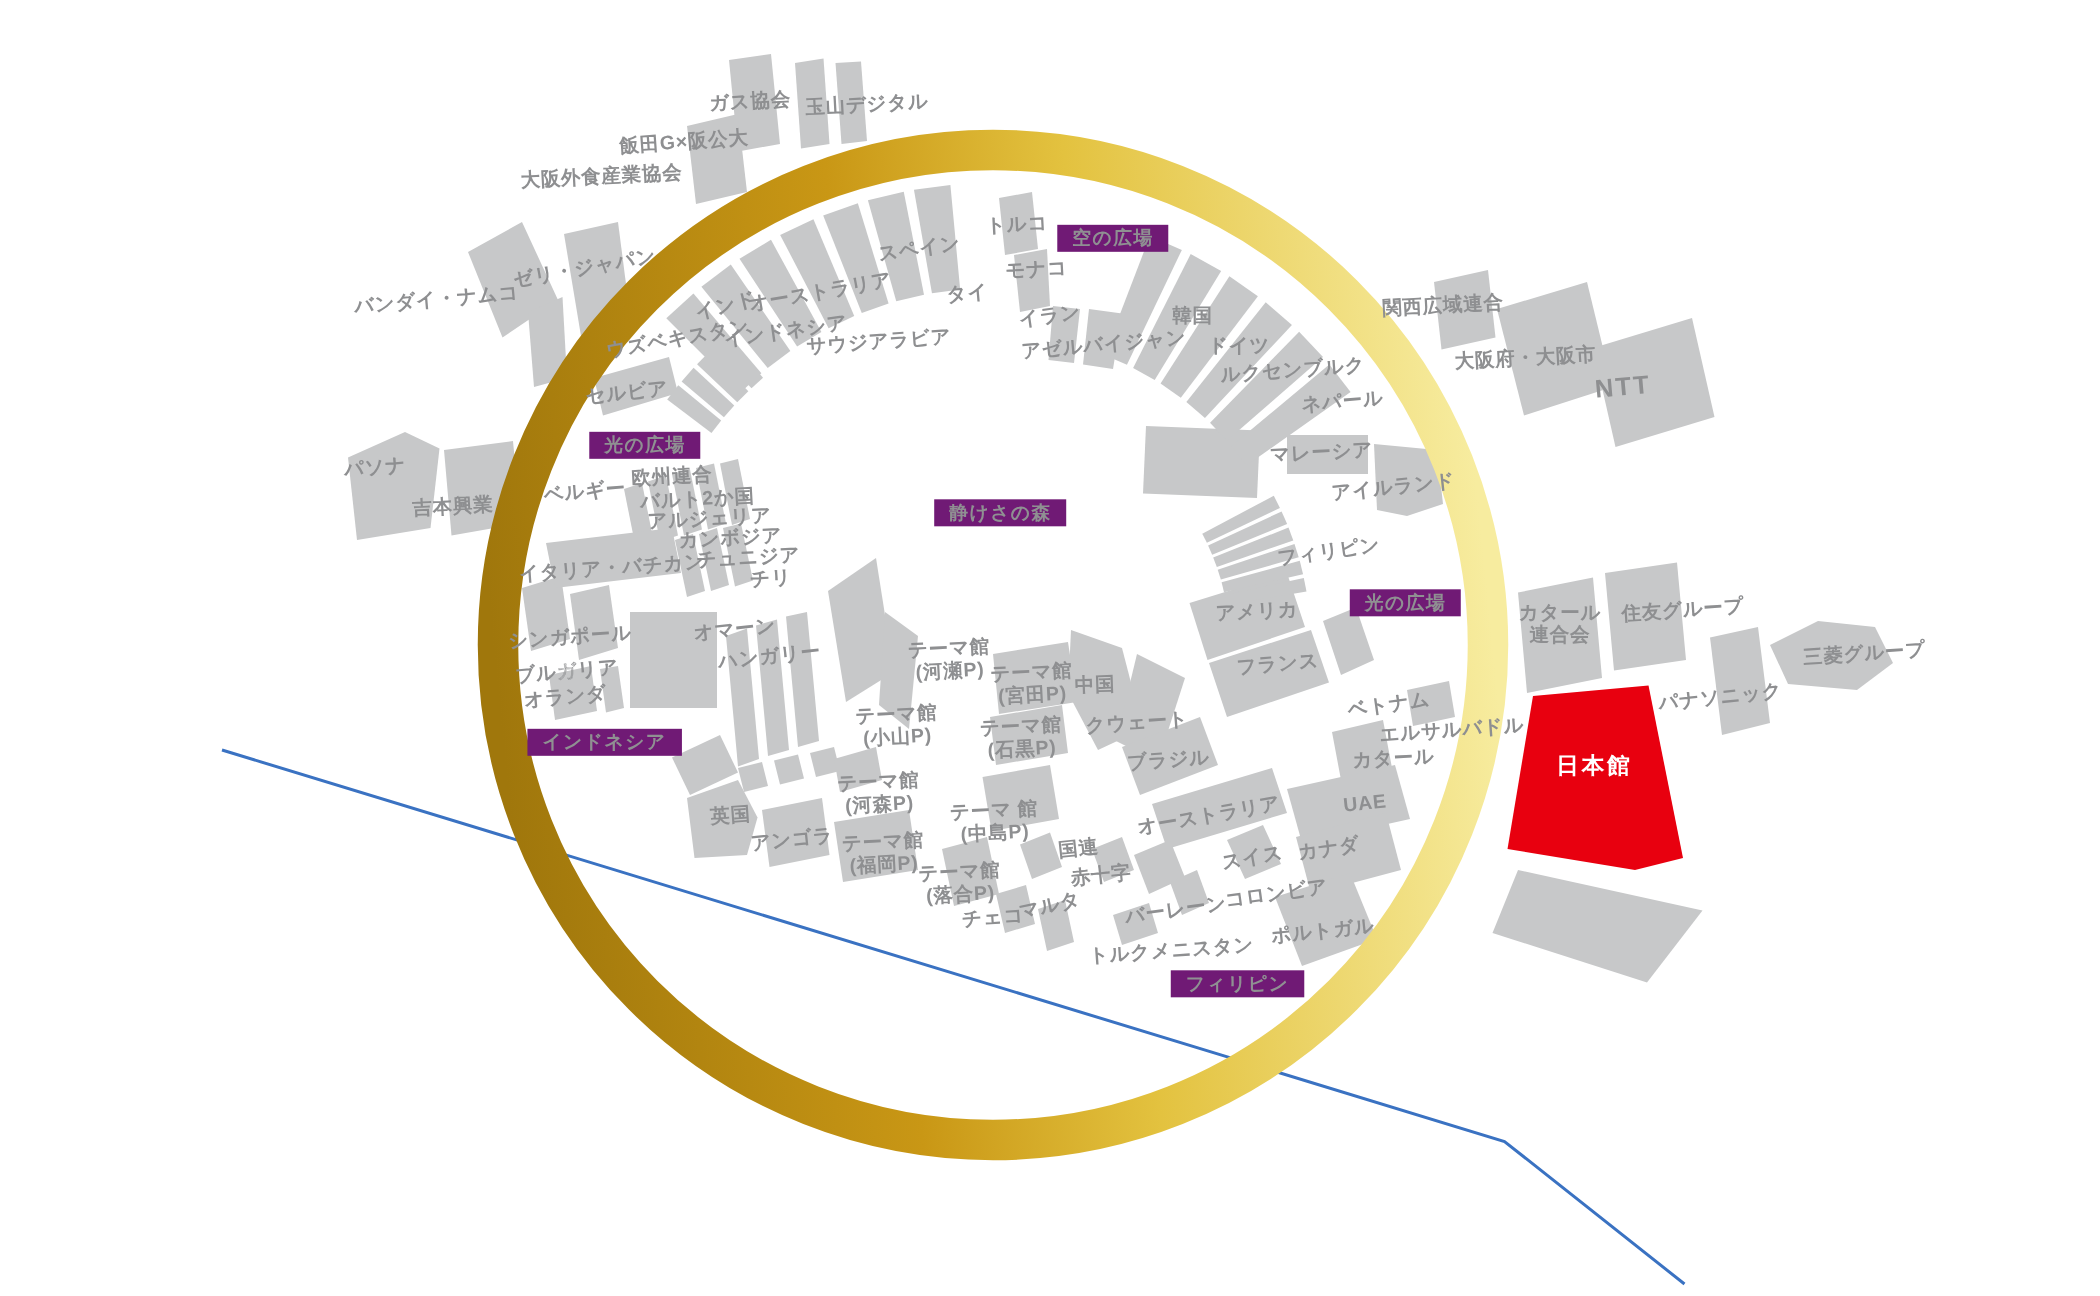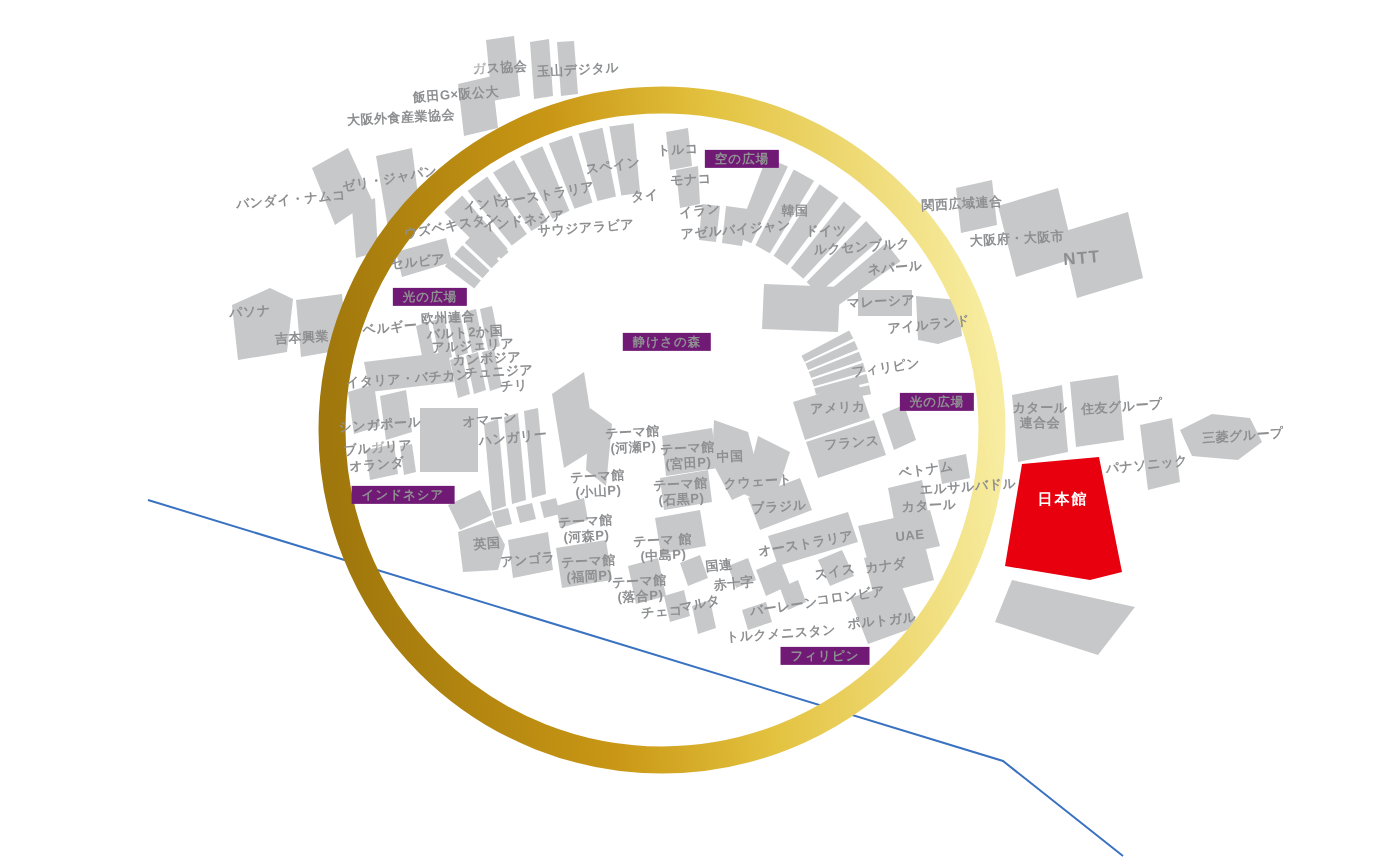--- a/index.html
+++ b/index.html
@@ -240,15 +240,15 @@
       <div class="lbl" style="left: 851px; top: 596px; transform: translate(-50%, -50%) rotate(-8deg);">コロンビア</div>
       <div class="lbl" style="left: 882px; top: 621px; transform: translate(-50%, -50%) rotate(-6deg);">ポルトガル</div>
       <div class="lbl" style="left: 929px; top: 506px; transform: translate(-50%, -50%) rotate(-3deg);">カタール</div>
       <div class="lbl" style="left: 968px; top: 487px; transform: translate(-50%, -50%) rotate(-4deg);">エルサルバドル</div>
       <div class="lbl" style="left: 926px; top: 470px; transform: translate(-50%, -50%) rotate(-8deg);">ベトナム</div>
       <div class="lbl" style="left: 1040px; top: 416px; transform: translate(-50%, -50%);">カタール
 連合会</div>
       <div class="lbl" style="left: 1122px; top: 407px; transform: translate(-50%, -50%) rotate(-4deg);">住友グループ</div>
       <div class="lbl" style="left: 1147px; top: 465px; transform: translate(-50%, -50%) rotate(-6deg);">パナソニック</div>
       <div class="lbl" style="left: 1243px; top: 436px; transform: translate(-50%, -50%) rotate(-4deg);">三菱グループ</div>
-      <div class="lbl jp" style="left: 1063px; top: 499px; transform: translate(-50%, -50%);">日本館</div>
+      <div class="lbl jp" style="left: 1063px; top: 512px; transform: translate(-50%, -50%);">日本館</div>
     </div>
 </div>
 
 </body></html>

